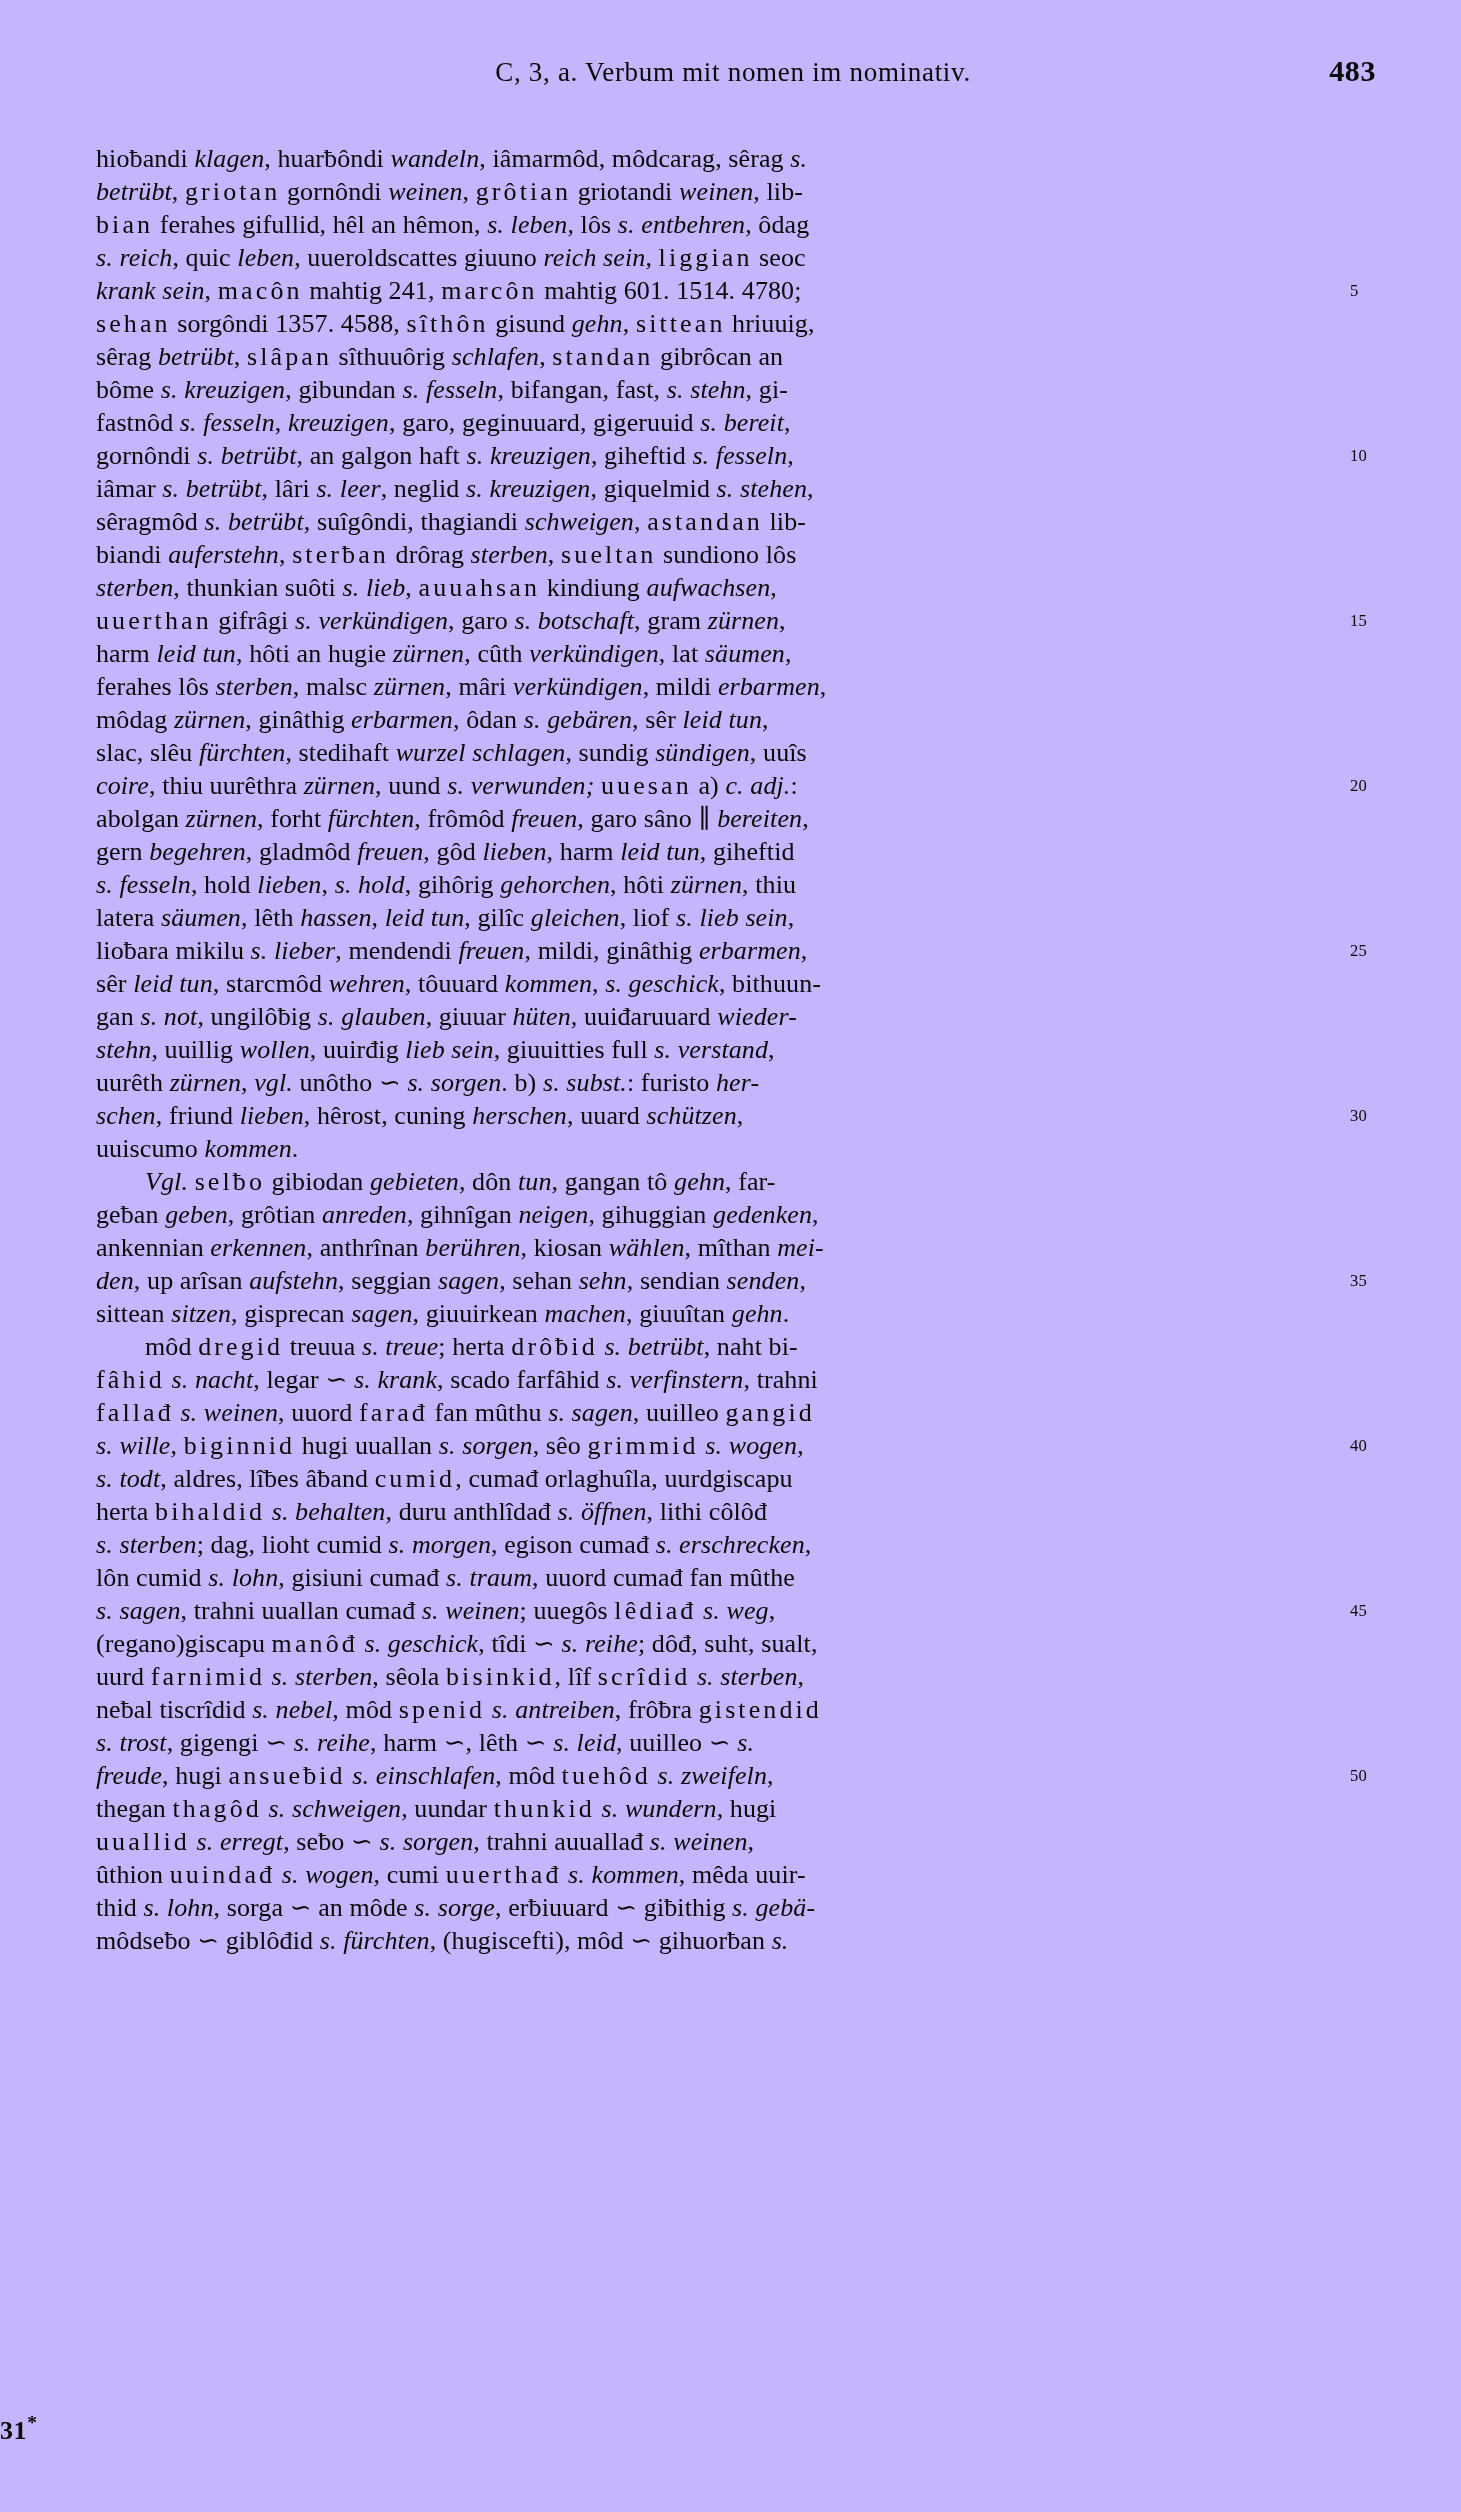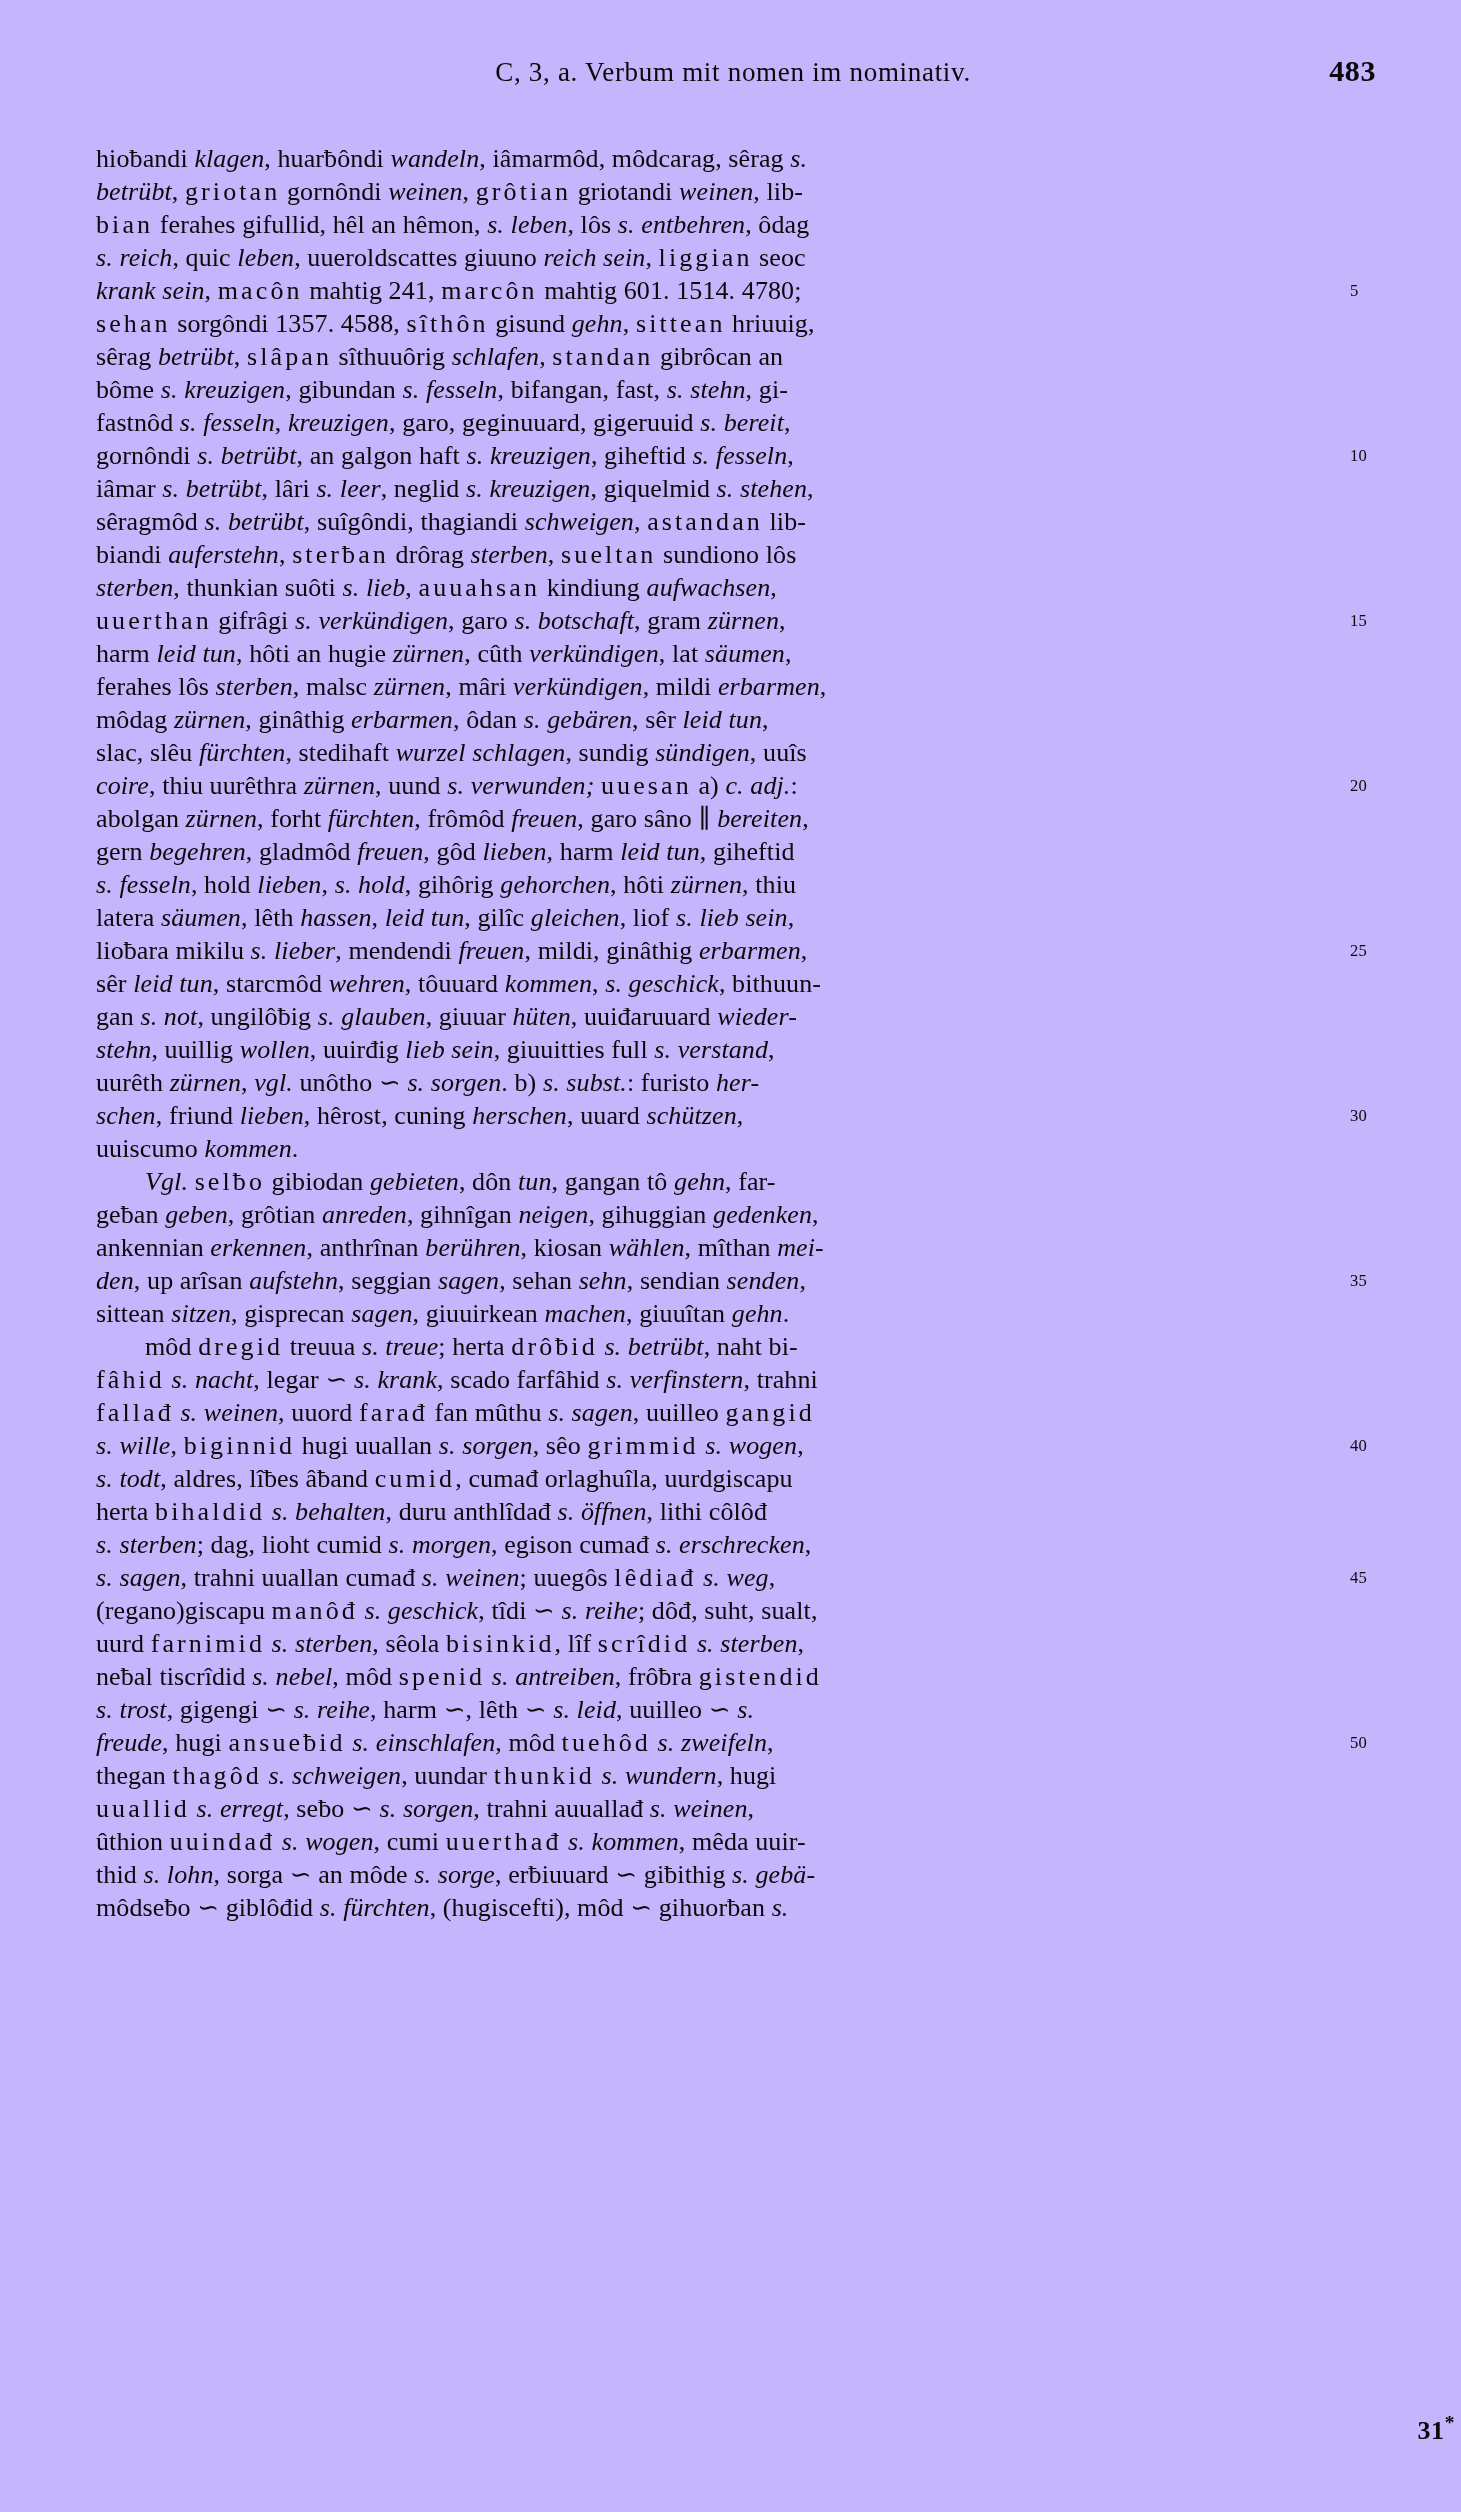--- a/index.html
+++ b/index.html
@@ -88,24 +88,24 @@
   }
 
   i, em { font-style: italic; }
 
   
   .sp { letter-spacing: 3.1px; }
 
   
   .signature {
     position: absolute;
-    left: 12px;
+    left: 0;
     top: 2412px;
     width: 1443px;
-    text-align: right;
+    text-align: left;
     font-size: 26px;
     font-weight: 700;
     letter-spacing: 0.6px;
   }
   .signature .star {
     font-size: 19.4px;
     vertical-align: super;
     font-weight: 700;
   }
 </style>
@@ -156,20 +156,21 @@
       <div class="line"><span class="txt">ankennian <i>erkennen</i>, anthrînan <i>berühren</i>, kiosan <i>wählen</i>, mîthan <i>mei-</i></span></div>
       <div class="line"><span class="txt"><i>den</i>, up arîsan <i>aufstehn</i>, seggian <i>sagen</i>, sehan <i>sehn</i>, sendian <i>senden</i>,</span><span class="lineno">35</span></div>
       <div class="line"><span class="txt">sittean <i>sitzen</i>, gisprecan <i>sagen</i>, giuuirkean <i>machen</i>, giuuîtan <i>gehn</i>.</span></div>
       <div class="line indent"><span class="txt">môd <span class="sp">dregid</span> treuuа <i>s. treue</i>; herta <span class="sp">drôƀid</span> <i>s. betrübt</i>, naht bi-</span></div>
       <div class="line"><span class="txt"><span class="sp">fâhid</span> <i>s. nacht</i>, legar ∽ <i>s. krank</i>, scado farfâhid <i>s. verfinstern</i>, trahni</span></div>
       <div class="line"><span class="txt"><span class="sp">fallađ</span> <i>s. weinen</i>, uuord <span class="sp">farađ</span> fan mûthu <i>s. sagen</i>, uuilleo <span class="sp">gangid</span></span></div>
       <div class="line"><span class="txt"><i>s. wille</i>, <span class="sp">biginnid</span> hugi uuallan <i>s. sorgen</i>, sêo <span class="sp">grimmid</span> <i>s. wogen</i>,</span><span class="lineno">40</span></div>
       <div class="line"><span class="txt"><i>s. todt</i>, aldres, lîƀes âƀand <span class="sp">cumid</span>, cumađ orlaghuîla, uurdgiscapu</span></div>
       <div class="line"><span class="txt">herta <span class="sp">bihaldid</span> <i>s. behalten</i>, duru anthlîdađ <i>s. öffnen</i>, lithi côlôđ</span></div>
       <div class="line"><span class="txt"><i>s. sterben</i>; dag, lioht cumid <i>s. morgen</i>, egison cumađ <i>s. erschrecken</i>,</span></div>
+      <div class="line"><span class="txt">lôn cumid <i>s. lohn</i>, gisiuni cumađ <i>s. traum</i>, uuord cumađ fan mûthe</span></div>
       <div class="line"><span class="txt"><i>s. sagen</i>, trahni uuallan cumađ <i>s. weinen</i>; uuegôs <span class="sp">lêdiađ</span> <i>s. weg</i>,</span><span class="lineno">45</span></div>
       <div class="line"><span class="txt">(regano)giscapu <span class="sp">manôđ</span> <i>s. geschick</i>, tîdi ∽ <i>s. reihe</i>; dôđ, suht, sualt,</span></div>
       <div class="line"><span class="txt">uurd <span class="sp">farnimid</span> <i>s. sterben</i>, sêola <span class="sp">bisinkid</span>, lîf <span class="sp">scrîdid</span> <i>s. sterben</i>,</span></div>
       <div class="line"><span class="txt">neƀal tiscrîdid <i>s. nebel</i>, môd <span class="sp">spenid</span> <i>s. antreiben</i>, frôƀra <span class="sp">gistendid</span></span></div>
       <div class="line"><span class="txt"><i>s. trost</i>, gigengi ∽ <i>s. reihe</i>, harm ∽, lêth ∽ <i>s. leid</i>, uuilleo ∽ <i>s.</i></span></div>
       <div class="line"><span class="txt"><i>freude</i>, hugi <span class="sp">ansueƀid</span> <i>s. einschlafen</i>, môd <span class="sp">tuehôd</span> <i>s. zweifeln</i>,</span><span class="lineno">50</span></div>
       <div class="line"><span class="txt">thegan <span class="sp">thagôd</span> <i>s. schweigen</i>, uundar <span class="sp">thunkid</span> <i>s. wundern</i>, hugi</span></div>
       <div class="line"><span class="txt"><span class="sp">uuallid</span> <i>s. erregt</i>, seƀo ∽ <i>s. sorgen</i>, trahni auuallađ <i>s. weinen</i>,</span></div>
       <div class="line"><span class="txt">ûthion <span class="sp">uuindađ</span> <i>s. wogen</i>, cumi <span class="sp">uuerthađ</span> <i>s. kommen</i>, mêda uuir-</span></div>
       <div class="line"><span class="txt">thid <i>s. lohn</i>, sorga ∽ an môde <i>s. sorge</i>, erƀiuuard ∽ giƀithig <i>s. gebä-</i></span></div>

